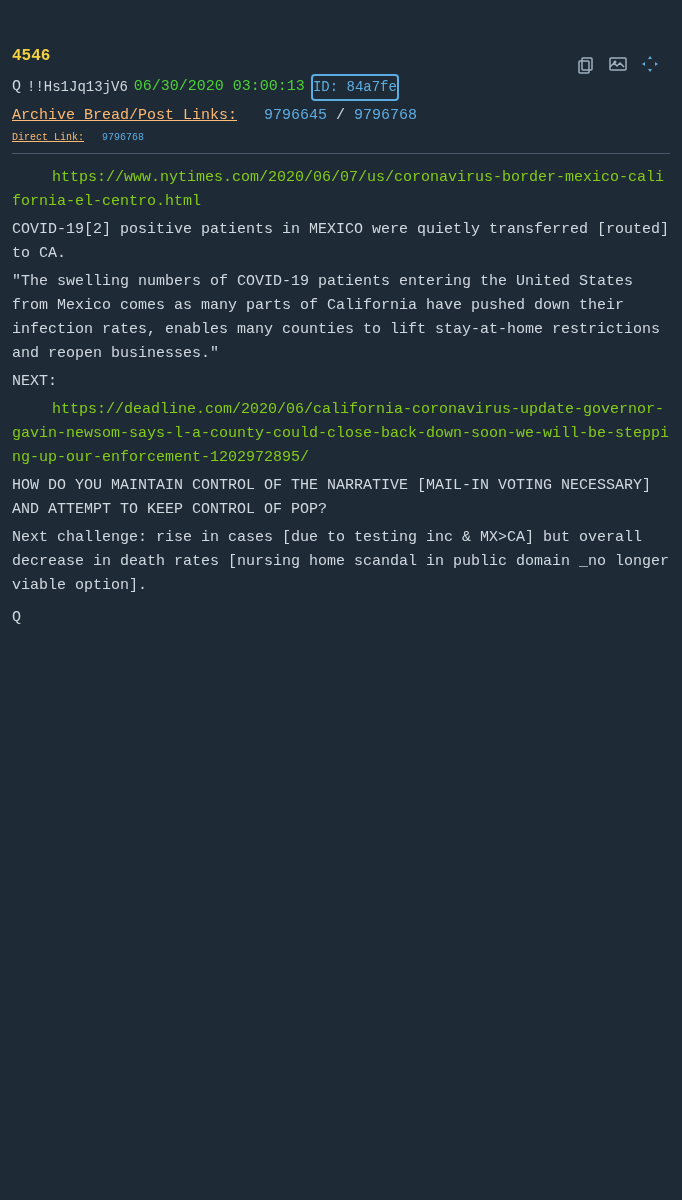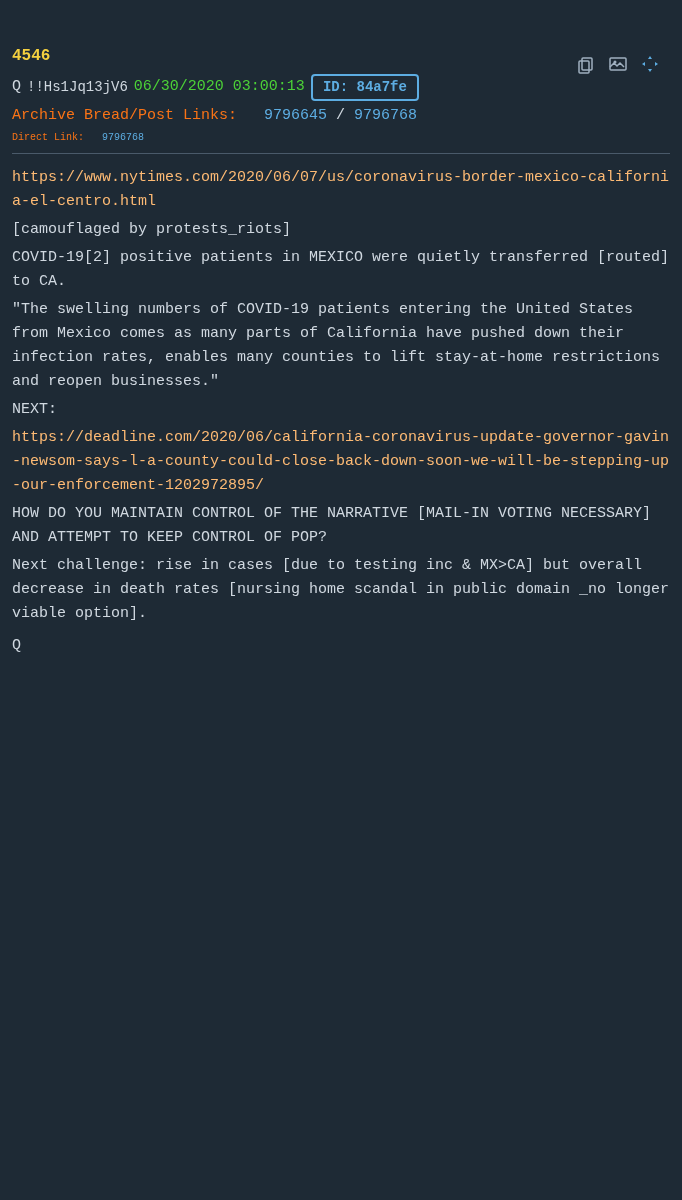--- a/index.html
+++ b/index.html
@@ -48,33 +48,34 @@
     }
 
     .post-timestamp {
       color: #4cd137;
       font-size: 15px;
     }
 
     .post-id-badge {
       border: 2px solid #5dade2;
       border-radius: 4px;
-      padding: 1px 10px;
+      padding: 1px 0;
       color: #5dade2;
       font-size: 14px;
-      font-weight: bold;
+      font-weight: normal;
     }
 
     .archive-line {
       margin-bottom: 2px;
       font-size: 15px;
     }
 
     .archive-label {
-      color: #f97316;
+      color: #fdba74;
+      text-decoration: underline;
     }
 
     .archive-link {
       color: #5dade2;
       text-decoration: none;
     }
 
     .direct-link-line {
       margin-bottom: 8px;
       font-size: 10px;
@@ -85,24 +86,25 @@
       border-top: 1px solid #4a5a6a;
       margin: 8px 0 12px 0;
     }
 
     .post-body {
       font-size: 15px;
       line-height: 1.6;
     }
 
     .url-link {
-      color: #fdba74;
+      color: #84cc16;
       text-decoration: none;
       word-break: break-all;
       display: inline;
+      margin-left: 40px;
     }
 
     .post-text {
       color: #d0d8e0;
     }
 
     .post-text-block {
       margin-bottom: 4px;
     }
 
@@ -193,23 +195,20 @@
   </div>
 
   <hr class="divider">
 
   <div class="post-body">
 
     <div class="post-text-block">
       <a class="url-link" href="#">https://www.nytimes.com/2020/06/07/us/coronavirus-border-mexico-california-el-centro.html</a>
     </div>
 
-    <div class="post-text-block">
-      <span class="post-text">[camouflaged by protests_riots]</span>
-    </div>
 
     <div class="post-text-block">
       <span class="post-text">COVID-19[2] positive patients in MEXICO were quietly transferred [routed] to CA.</span>
     </div>
 
     <div class="post-text-block">
       <span class="post-text">"The swelling numbers of COVID-19 patients entering the United States from Mexico comes as many parts of California have pushed down their infection rates, enables many counties to lift stay-at-home restrictions and reopen businesses."</span>
     </div>
 
     <div class="post-text-block">

